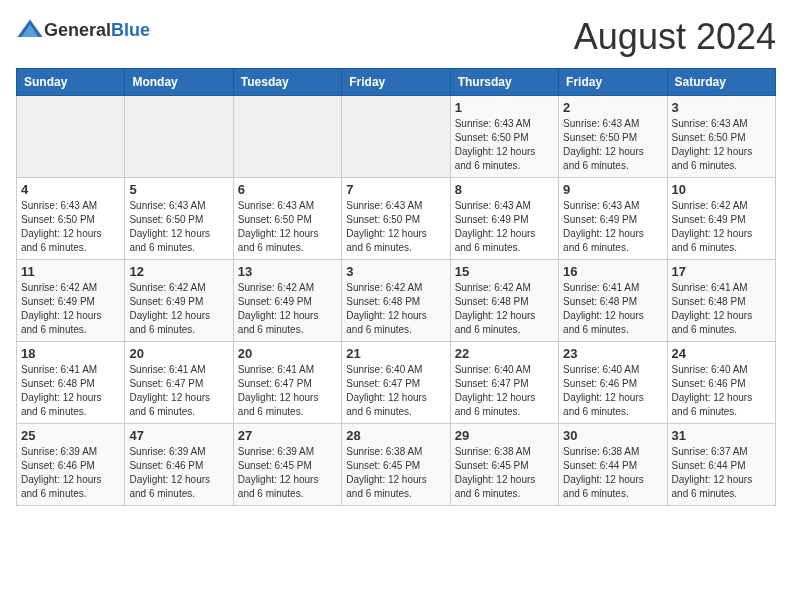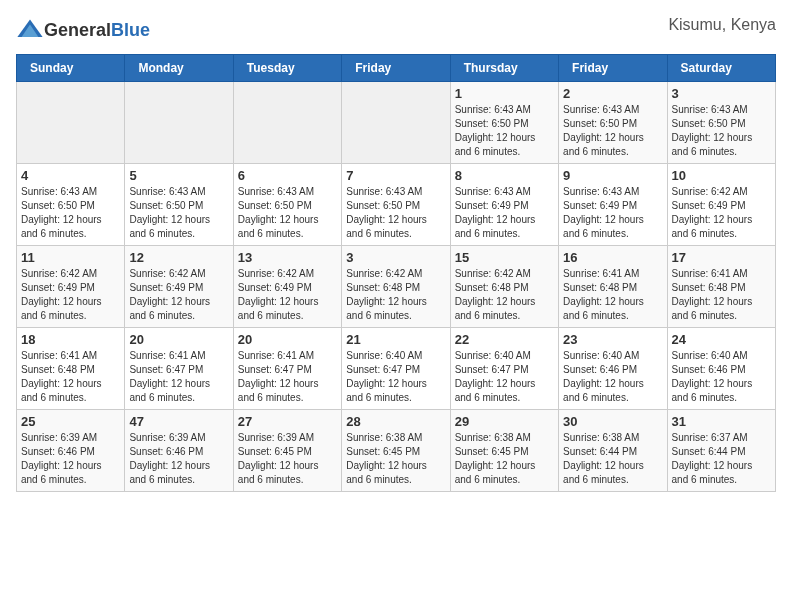--- a/index.html
+++ b/index.html
@@ -47,21 +47,21 @@
       color: #555;
     }
     .calendar {
       width: 100%;
       border-collapse: collapse;
       font-size: 11px;
     }
     .calendar thead th {
       background: #2a6db5;
       color: #fff;
-      padding: 6px 13px;
+      padding: 6px 7px;
       text-align: left;
       font-size: 12px;
       font-weight: bold;
       border: 1px solid #1a5aa0;
     }
     .calendar tbody td {
       border: 1px solid #ccc;
       vertical-align: top;
       padding: 4px;
       width: 108px;
@@ -96,21 +96,21 @@
   <div class="logo">
     <svg class="logo-icon" viewBox="0 0 40 40" xmlns="http://www.w3.org/2000/svg">
       <polygon points="20,5 38,30 2,30" fill="#2a6db5"></polygon>
       <polygon points="20,12 32,30 8,30" fill="#5a9fd4"></polygon>
     </svg>
     <div>
       <span class="logo-text-general">General</span><span class="logo-text-blue">Blue</span>
     </div>
   </div>
   <div class="title-block">
-    <div class="location">Kisumu, Kenya</div>
+    <div class="month-year">August 2024</div>
   </div>
 </div>
 
 <table class="calendar">
   <thead>
     <tr>
       <th>Sunday</th>
       <th>Monday</th>
       <th>Tuesday</th>
       <th>Friday</th>

